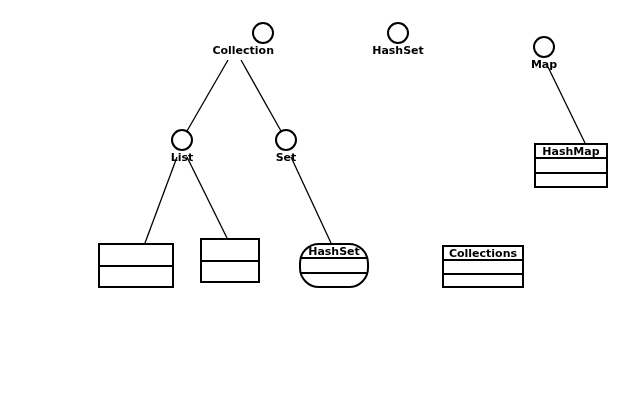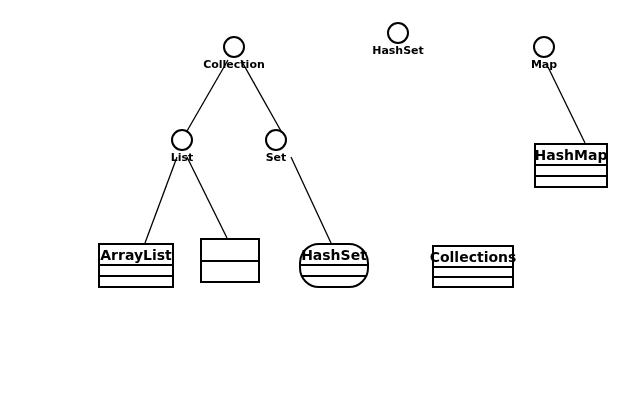--- a/index.html
+++ b/index.html
@@ -50,25 +50,25 @@
   .klass {
     position: absolute;
     border: 2.2px solid #000000;
     background: #ffffff;
     box-sizing: border-box;
     display: flex;
     flex-direction: column;
   }
   .klass-name {
     flex: 0 0 auto;
-    height: 21px;
+    height: 14px;
     display: flex;
     align-items: center;
     justify-content: center;
-    font-size: 14px;
+    font-size: 11px;
     font-weight: bold;
     color: #000000;
     white-space: nowrap;
     border-bottom: 2.2px solid #000000;
     box-sizing: border-box;
   }
   .klass-attrs {
     flex: 1 1 auto;
     border-bottom: 2.2px solid #000000;
     box-sizing: border-box;
@@ -88,57 +88,56 @@
   <svg id="edges" viewBox="0 0 638 402" xmlns="http://www.w3.org/2000/svg">
       <line x1="228" y1="60" x2="187" y2="131" stroke="#000000" stroke-width="1.3"></line>
       <line x1="241" y1="60" x2="281" y2="131" stroke="#000000" stroke-width="1.3"></line>
       <line x1="177" y1="157" x2="145" y2="243" stroke="#000000" stroke-width="1.3"></line>
       <line x1="187" y1="157" x2="227" y2="238" stroke="#000000" stroke-width="1.3"></line>
       <line x1="291" y1="157" x2="331" y2="243" stroke="#000000" stroke-width="1.3"></line>
       <line x1="548" y1="67" x2="585" y2="143" stroke="#000000" stroke-width="1.3"></line>
     </svg>
 
   <div id="iface-layer">
-      <div class="iface" style="left: 194px; top: 36px; width: 80px;">
+      <div class="iface" style="left: 194px; top: 22px; width: 80px; align-items: flex-end;">
         <div class="iface-circle"></div>
         <div class="iface-label">Collection</div>
       </div>
       <div class="iface" style="left: 358px; top: 22px; width: 80px;">
         <div class="iface-circle"></div>
         <div class="iface-label">HashSet</div>
       </div>
       <div class="iface" style="left: 504px; top: 36px; width: 80px;">
         <div class="iface-circle"></div>
         <div class="iface-label">Map</div>
       </div>
       <div class="iface" style="left: 142px; top: 129px; width: 80px; align-items: center;">
         <div class="iface-circle"></div>
         <div class="iface-label">List</div>
       </div>
-      <div class="iface" style="left: 236px; top: 129px; width: 80px; text-align: center;">
+      <div class="iface" style="left: 246px; top: 129px; width: 80px; text-align: center;">
         <div class="iface-circle"></div>
         <div class="iface-label">Set</div>
       </div>
     </div>
   <div id="class-layer">
       <div class="klass" style="left: 98px; top: 243px; width: 76px; height: 45px;">
-        <div class="klass-name">ArrayList</div>
         <div class="klass-attrs"></div>
         <div class="klass-ops"></div>
       </div>
       <div class="klass" style="left: 200px; top: 238px; width: 60px; height: 45px;">
         <div class="klass-attrs"></div>
         <div class="klass-ops"></div>
       </div>
       <div class="klass" style="left: 299px; top: 243px; width: 70px; height: 45px; border-radius: 20px;">
         <div class="klass-name">HashSet</div>
         <div class="klass-attrs"></div>
         <div class="klass-ops"></div>
       </div>
-      <div class="klass" style="left: 432px; top: 245px; width: 82px; height: 43px;">
+      <div class="klass" style="left: 442px; top: 245px; width: 82px; height: 43px;">
         <div class="klass-name">Collections</div>
         <div class="klass-attrs"></div>
         <div class="klass-ops"></div>
       </div>
       <div class="klass" style="left: 534px; top: 143px; width: 74px; height: 45px;">
         <div class="klass-name">HashMap</div>
         <div class="klass-attrs"></div>
         <div class="klass-ops"></div>
       </div>
     </div>

